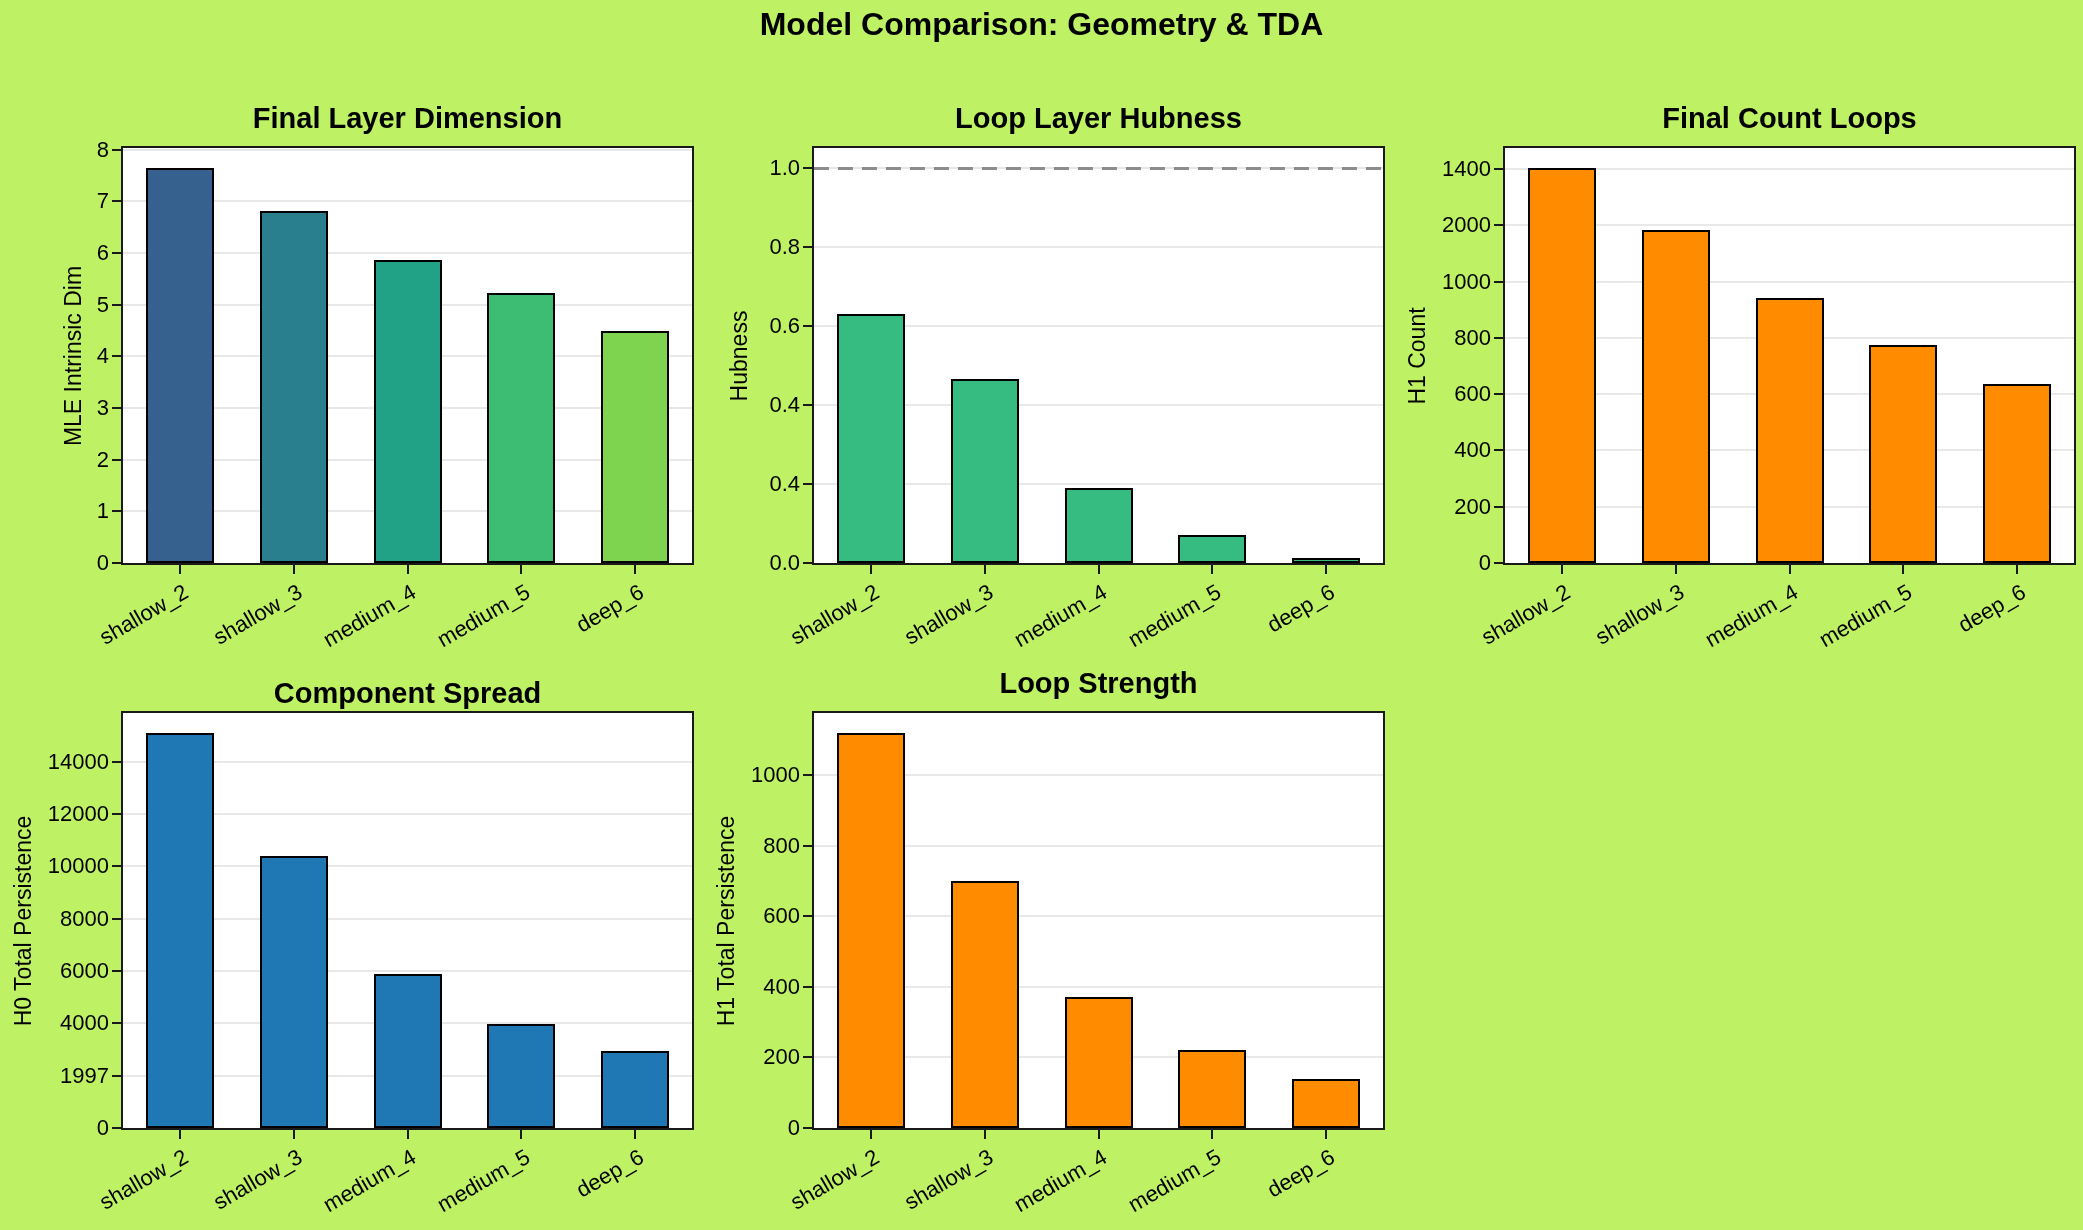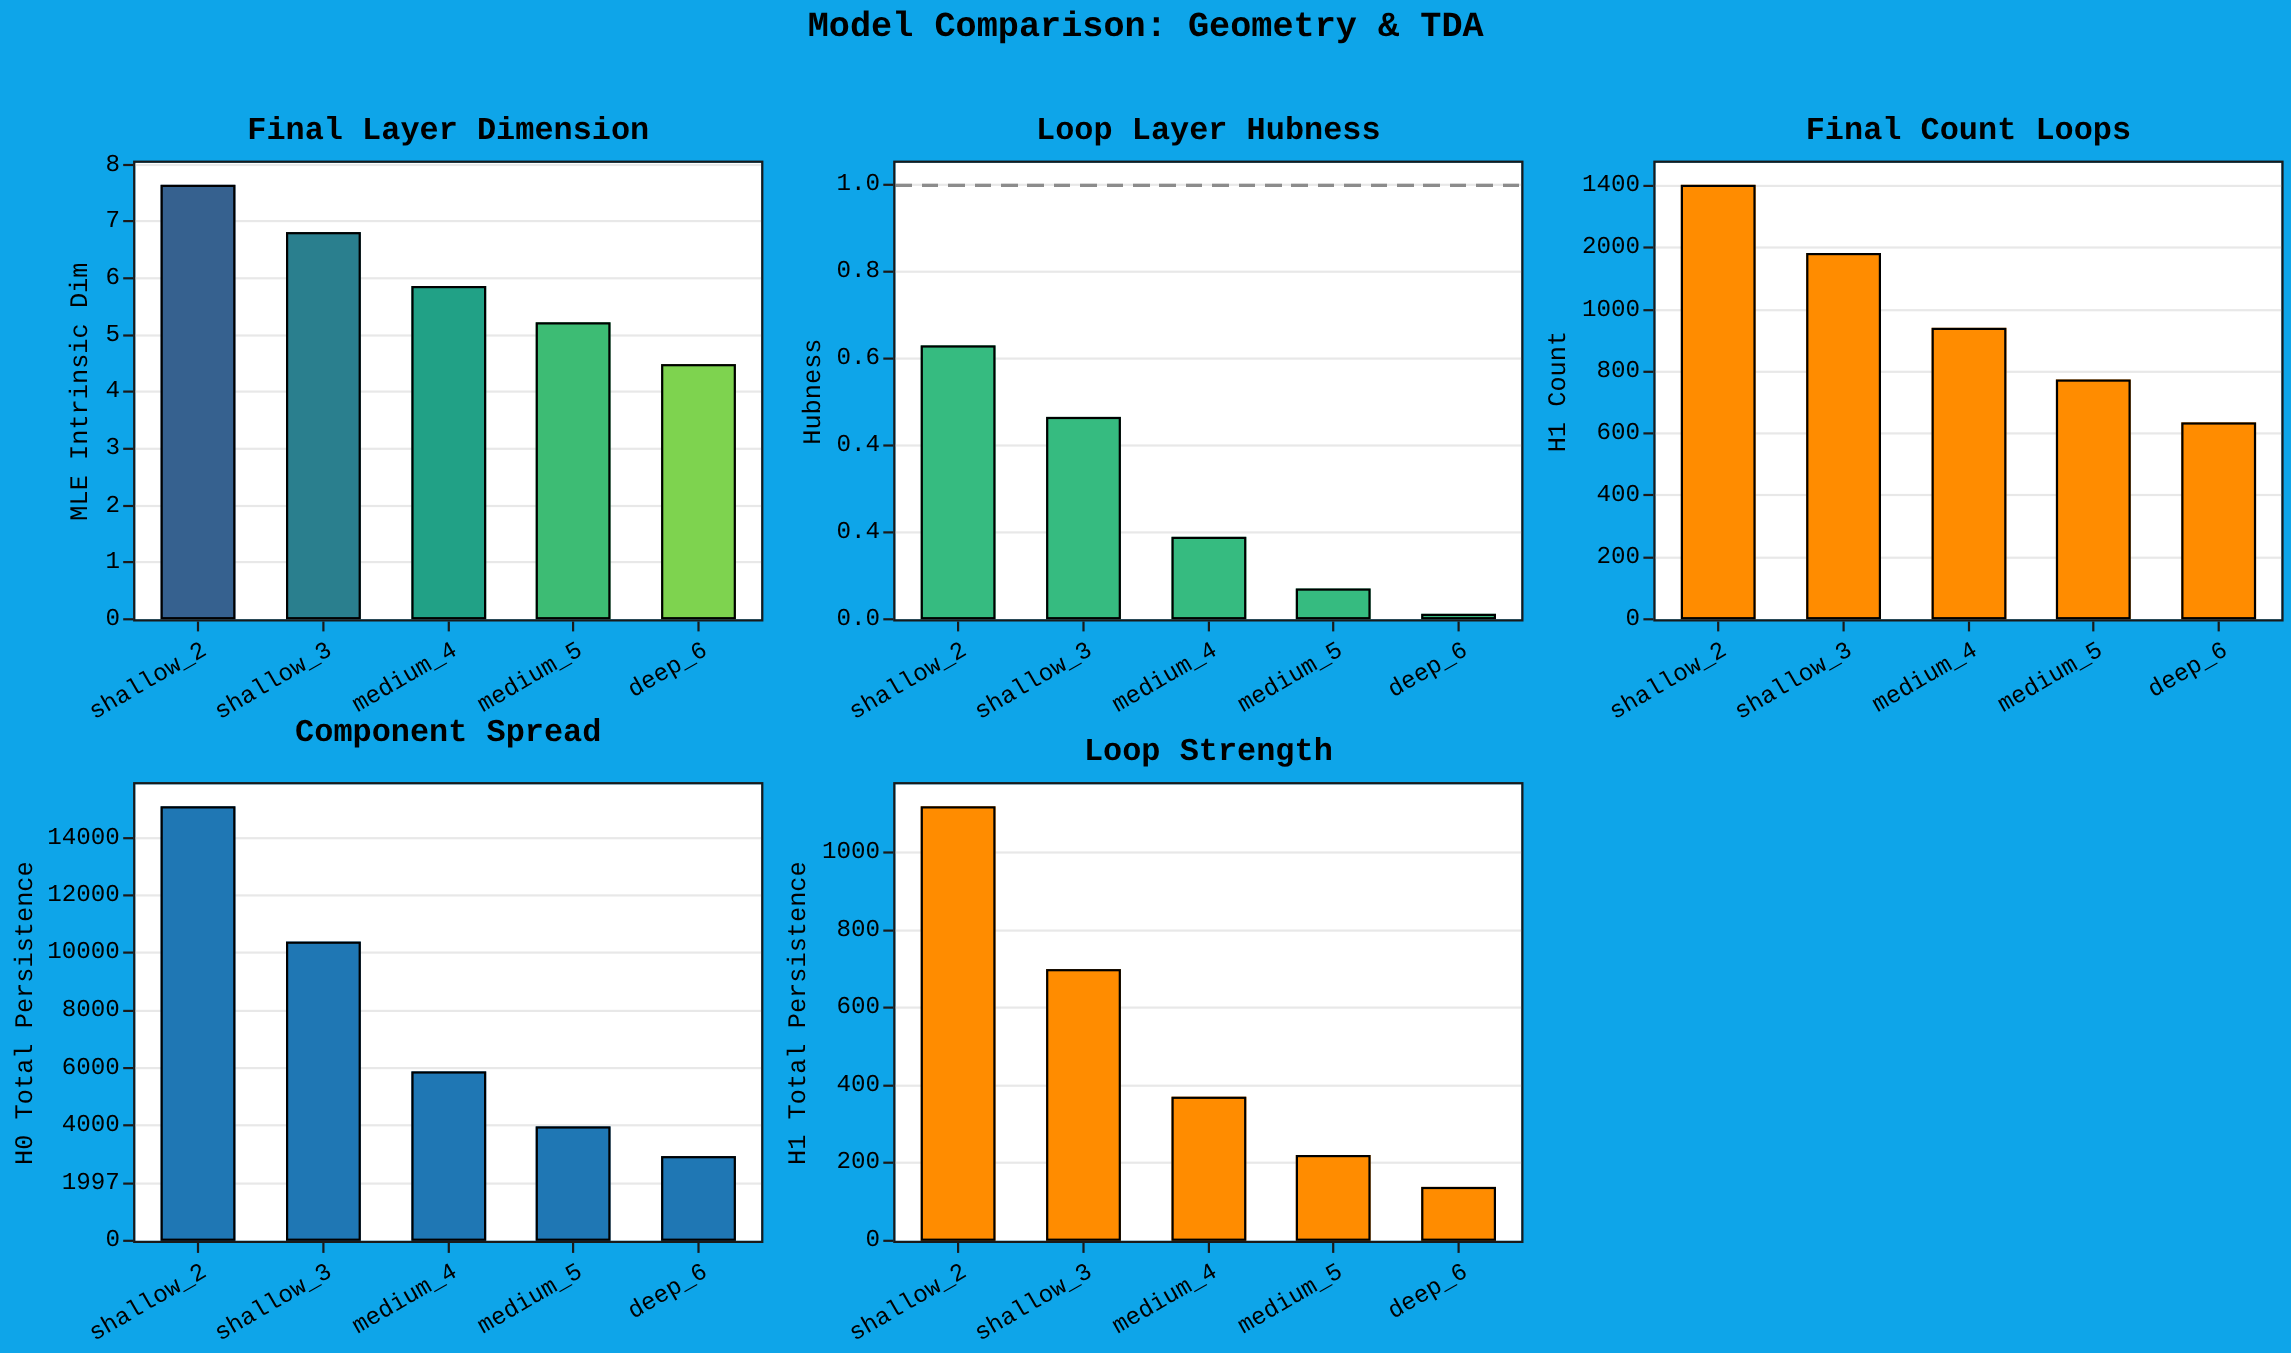--- a/index.html
+++ b/index.html
@@ -1,20 +1,20 @@
 <!DOCTYPE html>
 <html><head>
 <meta charset="utf-8">
 <style>
   html,body{margin:0;padding:0;background:#ffffff;}
   .figure{
     position:relative;
     width:2083px;height:1230px;
-    background:#0ea5e9;
-    font-family:Liberation Mono, monospace;
+    background:#bef264;
+    font-family:Liberation Sans, sans-serif;
     color:#000000;
     overflow:hidden;
   }
   .suptitle{
     position:absolute;left:0;top:6px;width:2083px;
     text-align:center;font-size:32px;font-weight:bold;color:#000;
   }
   .subplot-title{
     position:absolute;text-align:center;font-size:29px;font-weight:bold;color:#000;
     white-space:nowrap;
@@ -203,21 +203,21 @@
           <span>medium_5</span>
         </div>
         <div class="x-tick" style="left: 2016.1px; top: 565px;"></div>
         <div class="x-tick-wrap" style="left: 2017.1px; top: 579px;">
           <span>deep_6</span>
         </div>
         <div class="y-axis-label" style="left: 1417px; top: 355.5px;">H1 Count</div>
       </div>
       <div>
         <div class="axes-bg" style="left: 123px; top: 713px; width: 569px; height: 415px;"></div>
-        <div class="subplot-title" style="left: 123px; top: 650px; width: 569px;">Component Spread</div>
+        <div class="subplot-title" style="left: 123px; top: 677px; width: 569px;">Component Spread</div>
         <div class="gridline" style="left: 123px; width: 569px; top: 1074.65px;"></div>
         <div class="gridline" style="left: 123px; width: 569px; top: 1022.3px;"></div>
         <div class="gridline" style="left: 123px; width: 569px; top: 969.952px;"></div>
         <div class="gridline" style="left: 123px; width: 569px; top: 917.602px;"></div>
         <div class="gridline" style="left: 123px; width: 569px; top: 865.253px;"></div>
         <div class="gridline" style="left: 123px; width: 569px; top: 812.904px;"></div>
         <div class="gridline" style="left: 123px; width: 569px; top: 760.554px;"></div>
         <div class="bar" style="left: 146px; top: 732.762px; width: 68px; height: 395.238px; background: rgb(31, 119, 180); border: 2px solid rgb(0, 0, 0);"></div>
         <div class="bar" style="left: 260px; top: 855.783px; width: 68px; height: 272.217px; background: rgb(31, 119, 180); border: 2px solid rgb(0, 0, 0);"></div>
         <div class="bar" style="left: 374px; top: 973.569px; width: 68px; height: 154.431px; background: rgb(31, 119, 180); border: 2px solid rgb(0, 0, 0);"></div>

